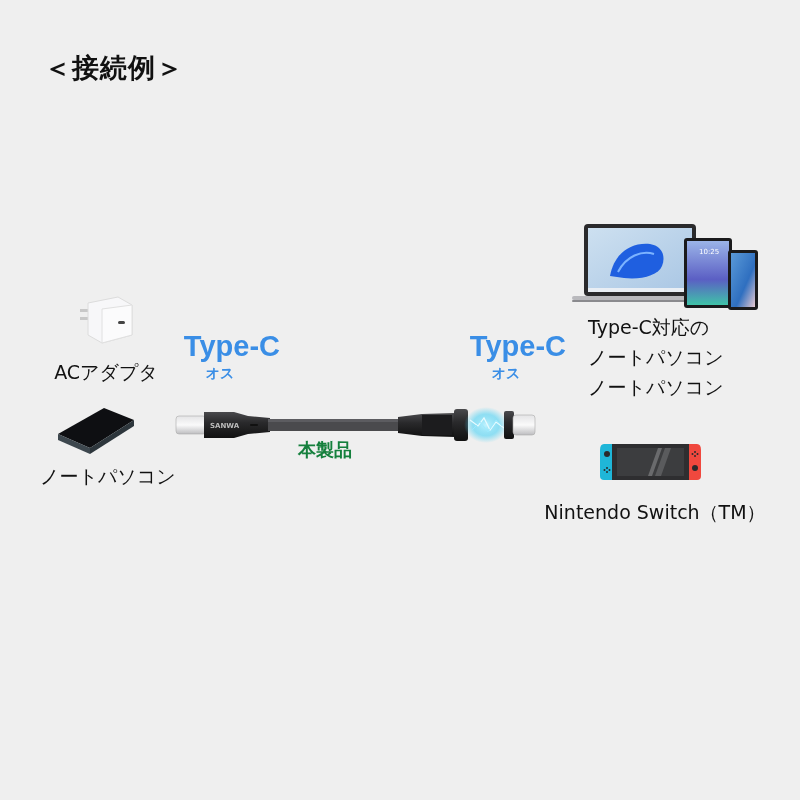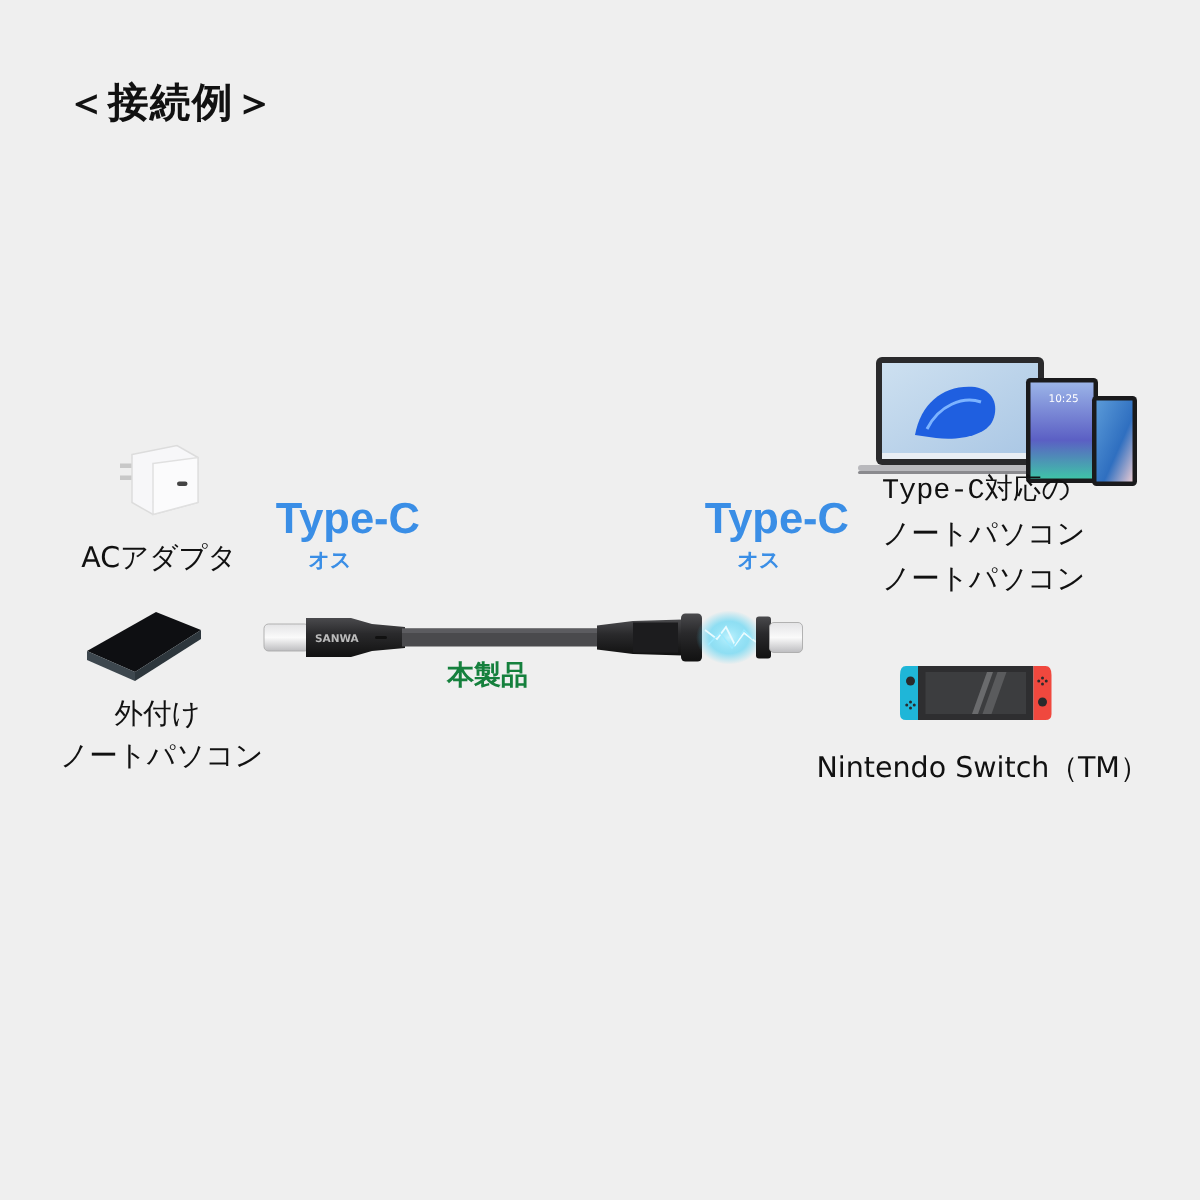--- a/index.html
+++ b/index.html
@@ -15,21 +15,21 @@
   .blue-small { font-weight: bold; font-size: 14px; color: #3a8ee6; text-align: center; white-space: nowrap; }
   .product { font-weight: bold; font-size: 18px; color: #15803d; }
 
   
   .adapter { left: 80px; top: 295px; width: 56px; height: 50px; }
   
   .hdd { left: 56px; top: 404px; width: 80px; height: 50px; }
   
   .cable { left: 170px; top: 400px; width: 400px; height: 50px; }
   
-  .devices { left: 570px; top: 234px; width: 190px; height: 92px; }
+  .devices { left: 570px; top: 220px; width: 190px; height: 92px; }
   .switch { left: 598px; top: 442px; width: 105px; height: 40px; }
 </style>
 </head>
 <body>
 
 <div class="abs title">＜接続例＞</div>
 
 <div class="abs adapter">
   <svg width="56" height="50" viewBox="0 0 56 50">
     <rect x="0" y="14" width="10" height="3" fill="#c8c8c8"></rect>
@@ -42,21 +42,20 @@
 <div class="abs label" style="left:46px; top:358px; width:120px;">ACアダプタ</div>
 
 <div class="abs hdd">
   <svg width="80" height="50" viewBox="0 0 80 50">
     <path d="M2 30 L48 4 L78 16 L34 44 Z" fill="#0e0f12"></path>
     <path d="M2 30 L34 44 L34 50 L2 36 Z" fill="#3d474e"></path>
     <path d="M34 44 L78 16 L78 22 L34 50 Z" fill="#2d363c"></path>
   </svg>
 </div>
 <div class="abs label" style="left:40px; top:462px; width:130px;">
-  <div>外付け</div>
   <div>ノートパソコン</div>
 </div>
 
 <div class="abs blue-big" style="left:160px; top:330px; width:120px;">Type-C</div>
 <div class="abs blue-small" style="left:160px; top:365px; width:120px;">オス</div>
 
 <div class="abs blue-big" style="left:446px; top:330px; width:120px;">Type-C</div>
 <div class="abs blue-small" style="left:446px; top:365px; width:120px;">オス</div>
 
 <div class="abs cable">
@@ -130,21 +129,21 @@
     <rect x="2" y="80" width="140" height="2" rx="1" fill="#8a8a8e"></rect>
 
     <rect x="114" y="18" width="48" height="70" rx="3" fill="#1a1a1c"></rect>
     <rect x="117" y="21" width="42" height="64" fill="url(#tab1)"></rect>
     <text x="129" y="34" font-family="DejaVu Sans, sans-serif" font-size="7" fill="#fff">10:25</text>
 
     <rect x="158" y="30" width="30" height="60" rx="3" fill="#1a1a1c"></rect>
     <rect x="161" y="33" width="24" height="54" fill="url(#tab2)"></rect>
   </svg>
 </div>
-<div class="abs label label-left" style="left:588px; top:312px; width:200px; line-height:30px;font-family:Liberation Mono, monospace;">
+<div class="abs label label-left" style="left:588px; top:312px; width:200px; line-height:30px;">
   <div>Type-C対応の</div>
   <div>ノートパソコン</div>
   <div>ノートパソコン</div>
 </div>
 
 <div class="abs switch">
   <svg width="105" height="40" viewBox="0 0 105 40">
     <path d="M14 2 L6 2 Q2 2 2 8 L2 34 Q2 38 6 38 L14 38 Z" fill="#1fb6d8"></path>
     <circle cx="9" cy="12" r="3" fill="#2a2a2c"></circle>
     <circle cx="9" cy="26" r="1" fill="#2a2a2c"></circle>

